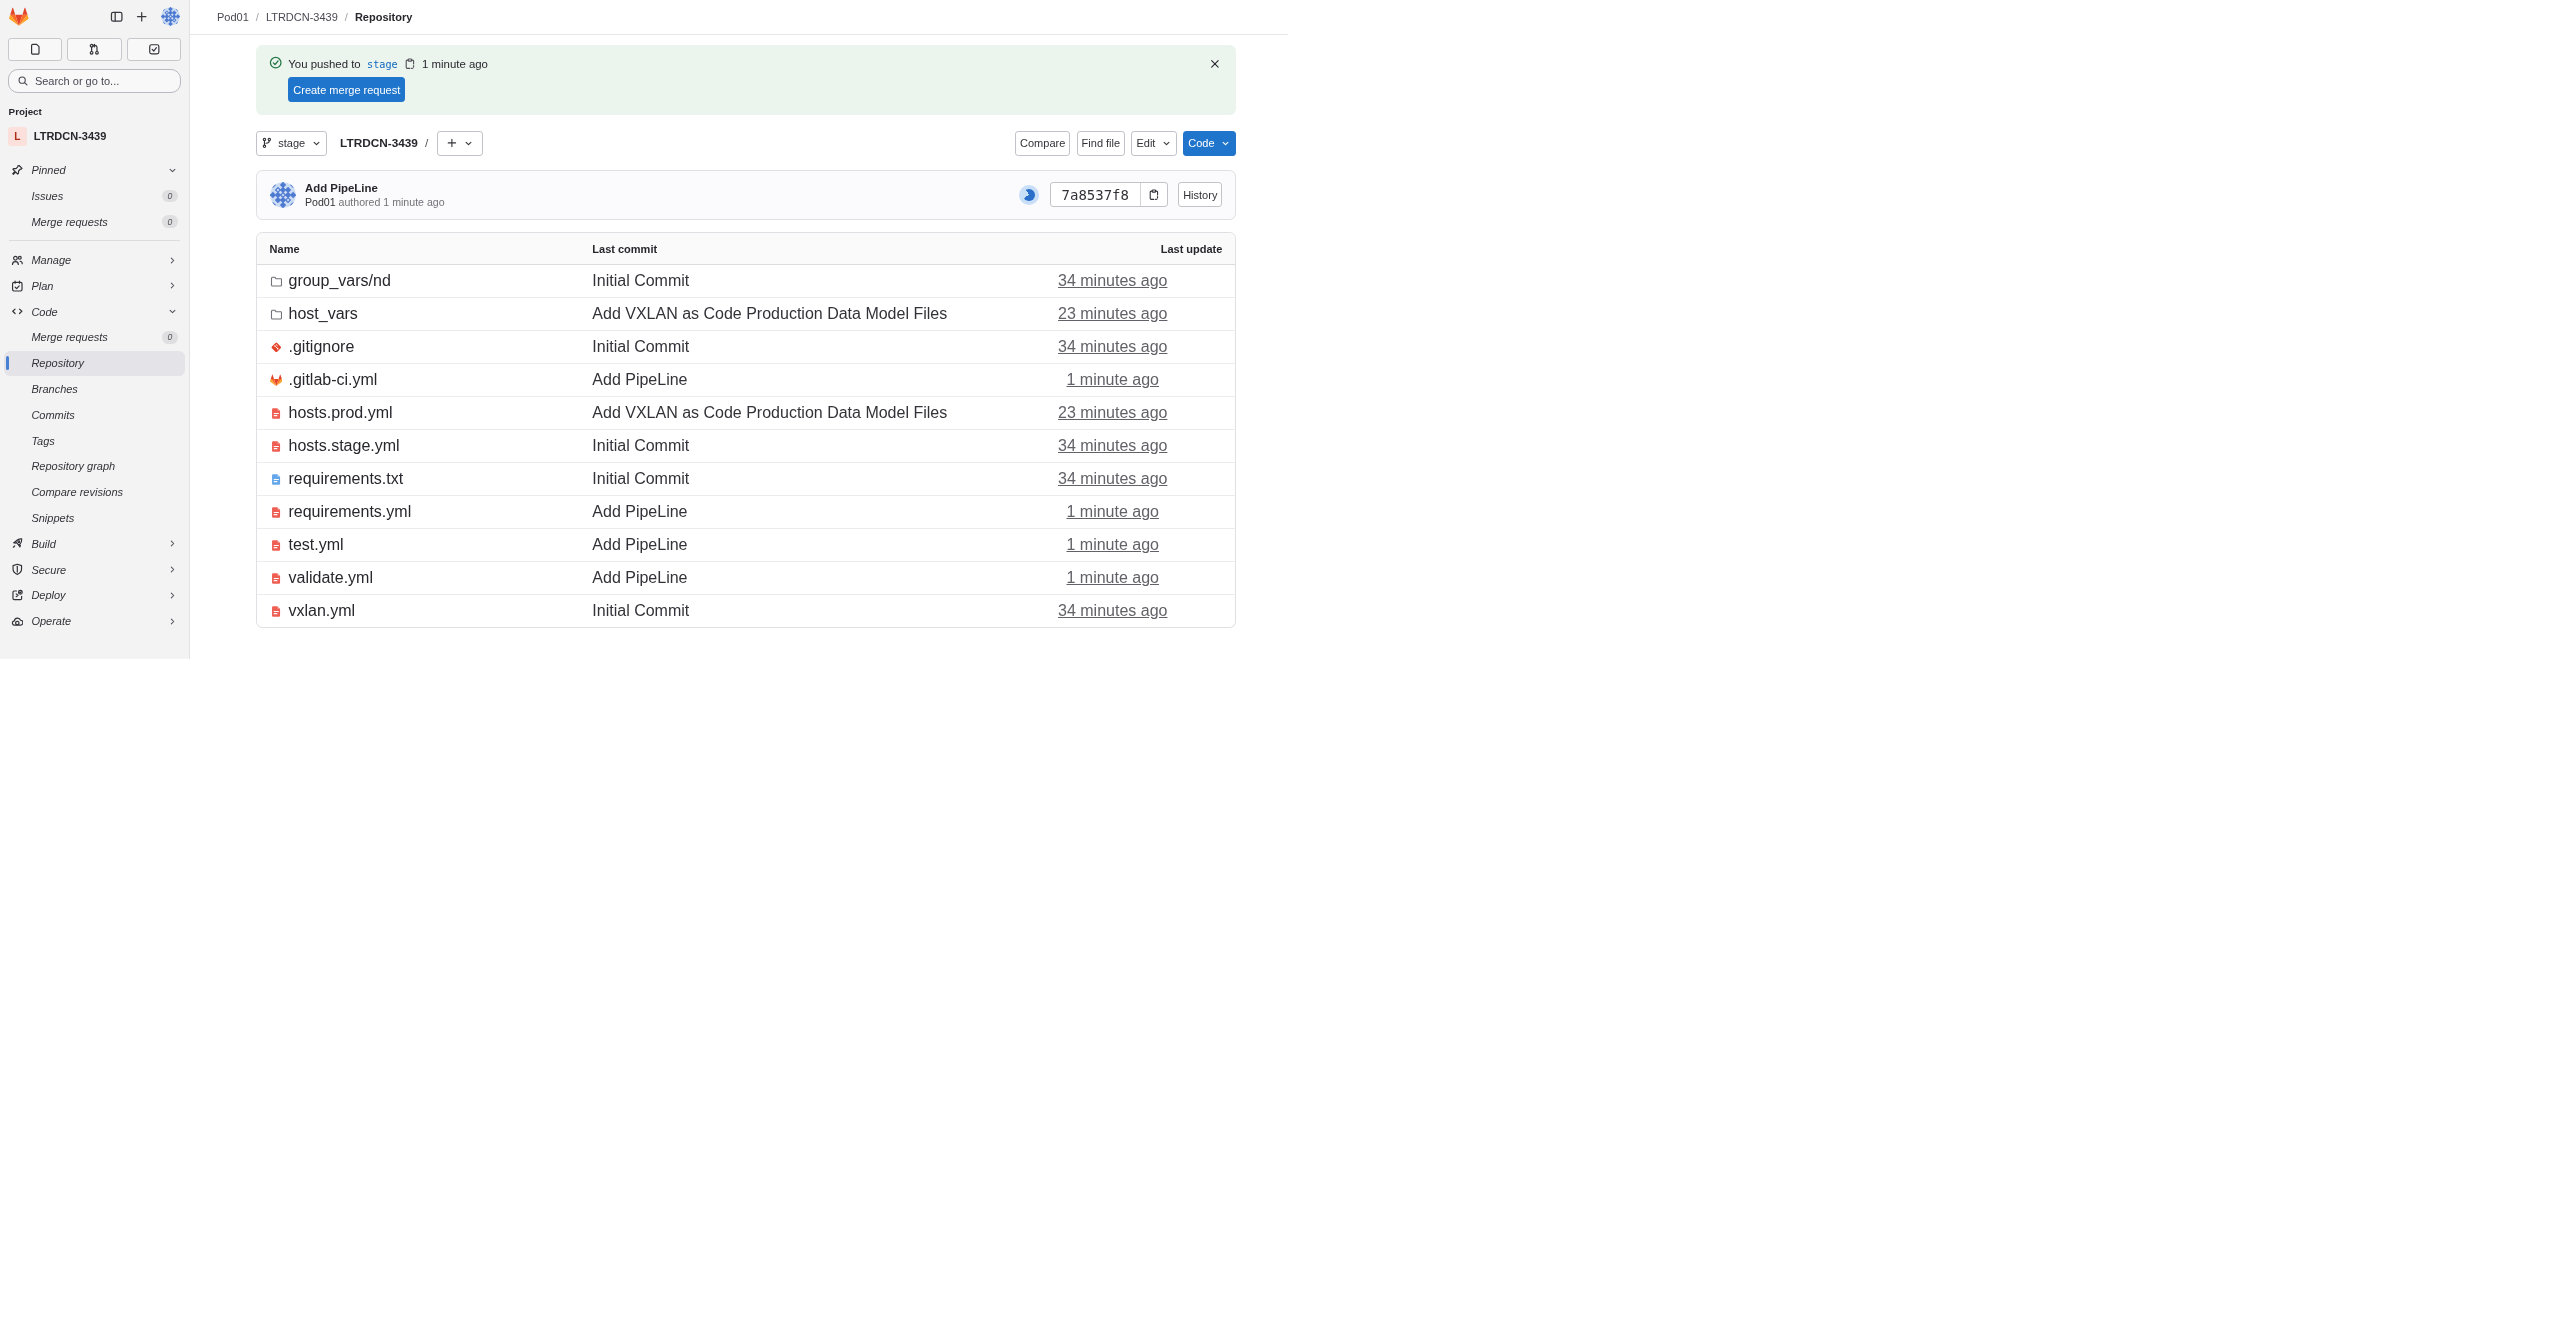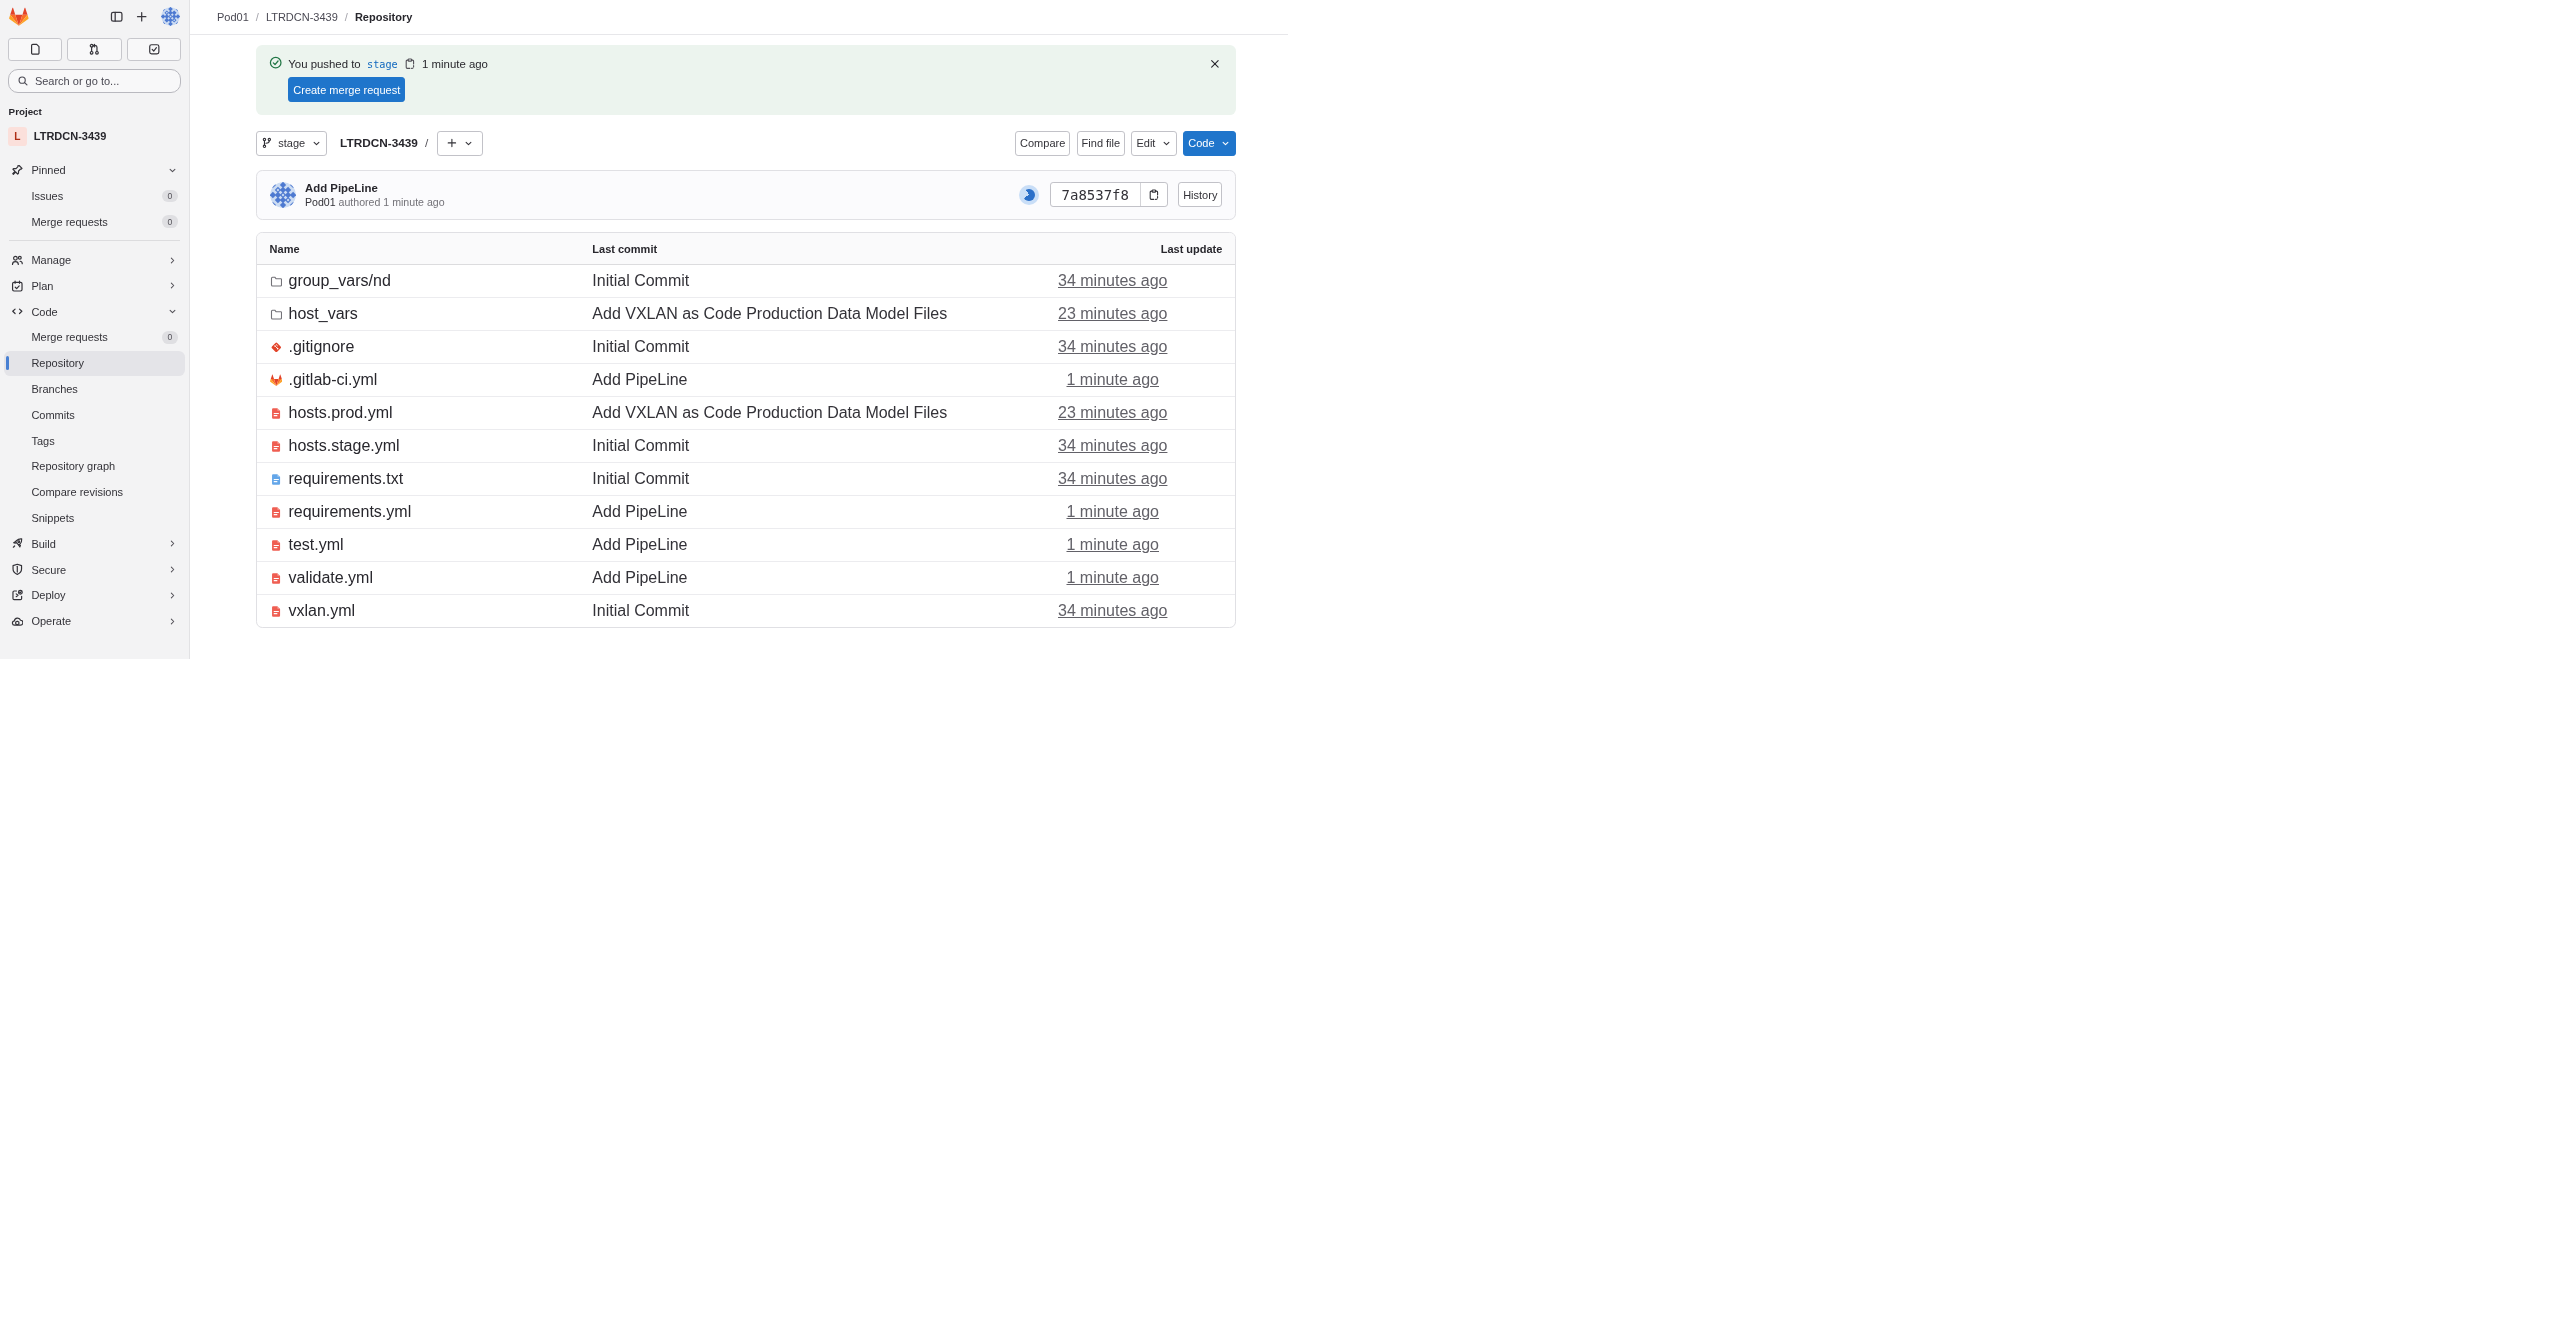--- a/index.html
+++ b/index.html
@@ -35,21 +35,21 @@
     background:#f8f8f9;
   }
   .sb-search .ic { width:11.8px; height:11.8px; color:#4a4953; }
   .sb-section-label { padding:13.4px 12.6px 5.5px 8.6px; font-size:9.8px; font-weight:700; color:#28272d; }
   .sb-project { display:flex; align-items:center; gap:7px; height:27px; margin:0 3.9px; padding:0 3.9px; border-radius:6.3px; cursor:pointer; }
   .sb-project-avatar {
     width:19px; height:19px; border-radius:3.1px; background:#fbe0db; color:#ae2e15;
     font-weight:700; font-size:10.2px; display:flex; align-items:center; justify-content:center;
   }
   .sb-project-name { font-weight:600; font-size:11px; color:#28272d; }
-  .sb-menu { margin-top:7.9px; }
+  .sb-menu { margin-top:7.9px;font-style:italic; }
   .sb-item {
     position:relative; display:flex; align-items:center; gap:7.9px;
     height:25px; margin:0.8px 3.9px; padding:0 7px; border-radius:6.3px; cursor:pointer; color:#333238;
   }
   .sb-item .itemicon { width:12.6px; height:12.6px; color:#333238; }
   .sb-item.sub { padding-left:27.5px; }
   .sb-item .lbl { font-size:11px; }
   .sb-item.active { background:#e4e4e8; }
   .sb-item.active::before {
     content:''; position:absolute; left:2.4px; top:5.5px; bottom:5.5px; width:2.4px;

